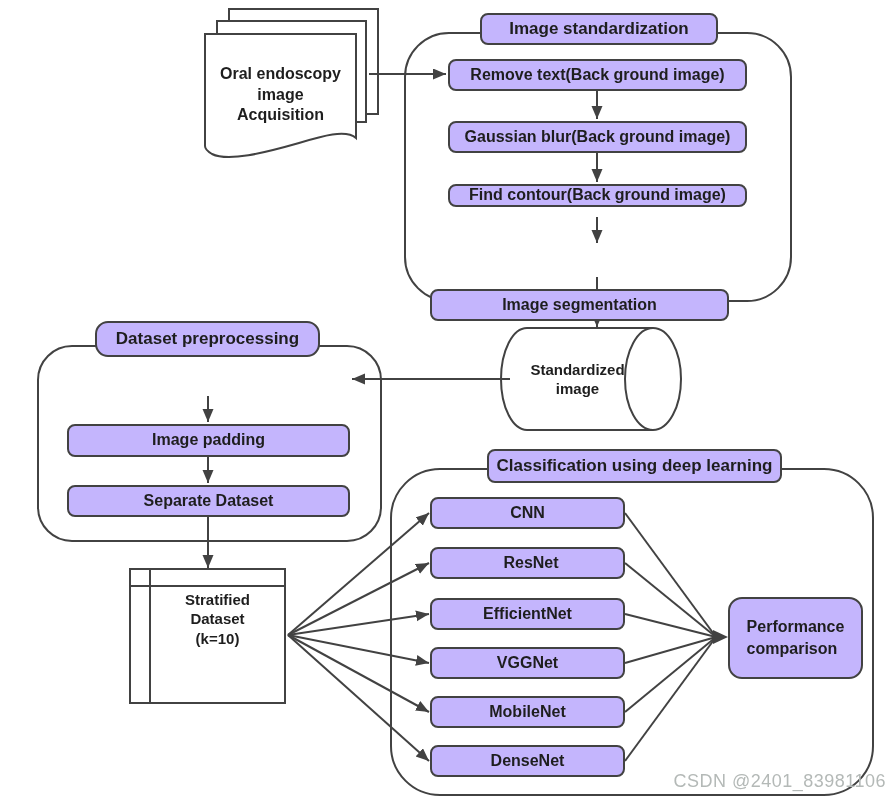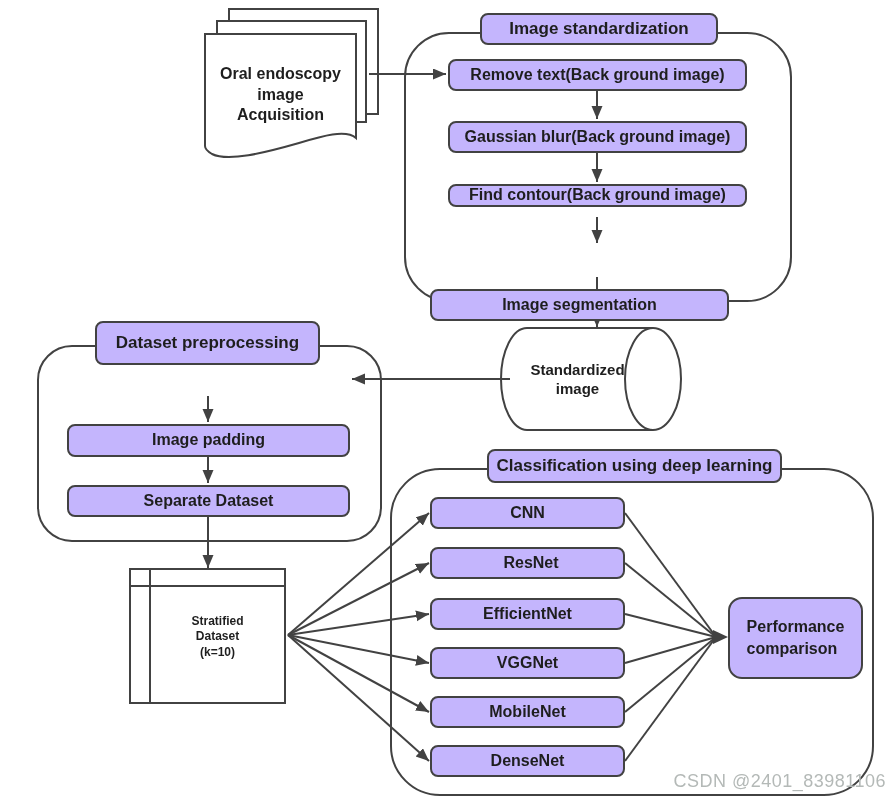--- a/index.html
+++ b/index.html
@@ -103,25 +103,25 @@
 
   <div class="box hdr" style="left:480px;top:13px;width:238px;height:32px;">Image standardization</div>
   <div class="box" style="left:448px;top:121px;width:299px;height:32px;">Gaussian blur(Back ground image)</div>
   <div class="box" style="left:448px;top:59px;width:299px;height:32px;">Remove text(Back ground image)</div>
   <div class="box" style="left:448px;top:184px;width:299px;height:23px;">Find contour(Back ground image)</div>
   <div class="box" style="left:430px;top:245px;width:299px;height:32px;margin-top:44px;">Image segmentation</div>
 
   <div class="float-label" style="left:515px;top:354px;width:125px;height:50px;font-size:15px;">Standardized
 image</div>
 
-  <div class="box hdr" style="left:95px;top:321px;width:225px;height:44px;">Dataset preprocessing</div>
+  <div class="box hdr" style="left:95px;top:321px;width:225px;height:36px;border-radius:13px;">Dataset preprocessing</div>
   <div class="box" style="left:67px;top:424px;width:283px;height:33px;">Image padding</div>
   <div class="box" style="left:67px;top:485px;width:283px;height:32px;">Separate Dataset</div>
 
-  <div class="float-label" style="left:148px;top:596px;width:139px;height:82px;font-size:12px;">Stratified
+  <div class="float-label" style="left:148px;top:578px;width:139px;height:82px;font-size:15px;">Stratified
 Dataset
 (k=10)</div>
 
   <div class="box hdr" style="left:487px;top:449px;width:295px;height:34px;">Classification using deep learning</div>
   <div class="box" style="left:430px;top:497px;width:195px;height:32px;">CNN</div>
   <div class="box" style="left:430px;top:547px;width:195px;height:32px;padding-left:7px;">ResNet</div>
   <div class="box" style="left:430px;top:598px;width:195px;height:32px;">EfficientNet</div>
   <div class="box" style="left:430px;top:647px;width:195px;height:32px;">VGGNet</div>
   <div class="box" style="left:430px;top:696px;width:195px;height:32px;">MobileNet</div>
   <div class="box" style="left:430px;top:745px;width:195px;height:32px;">DenseNet</div>

